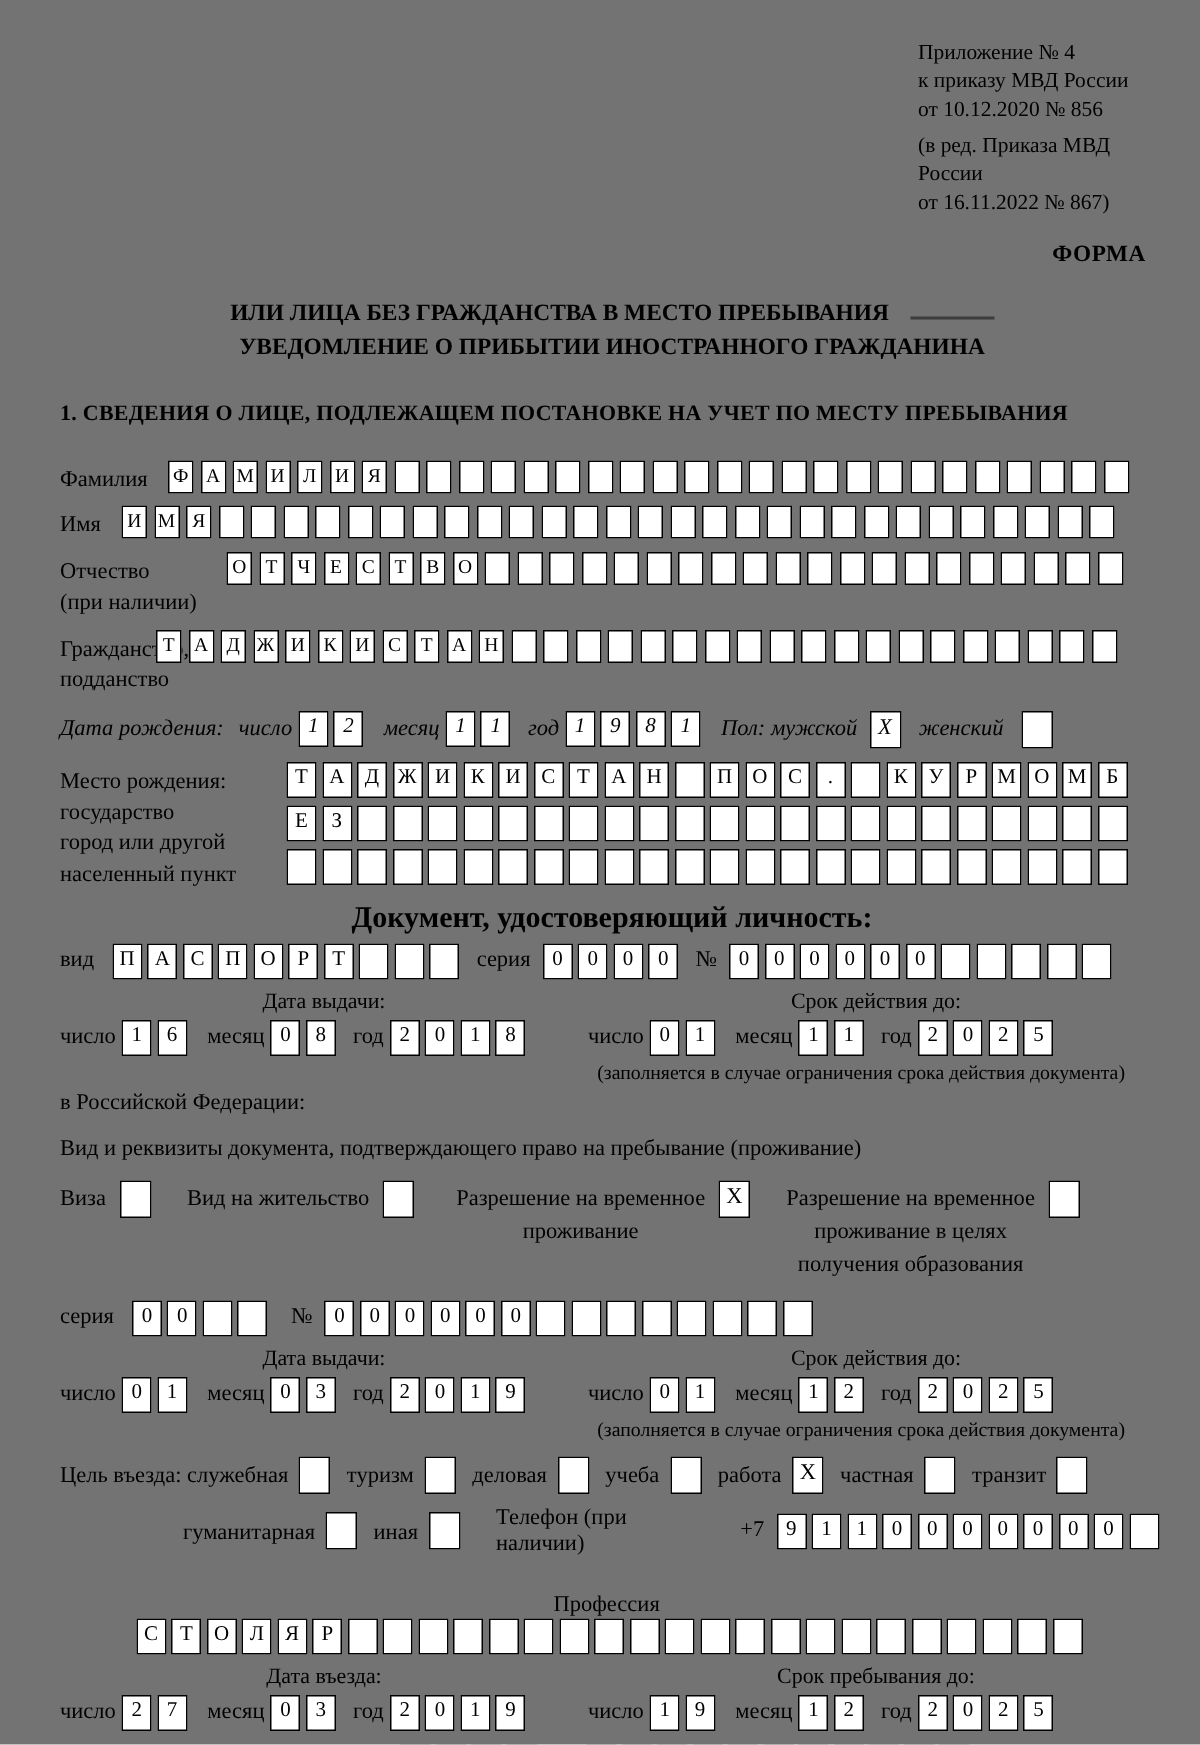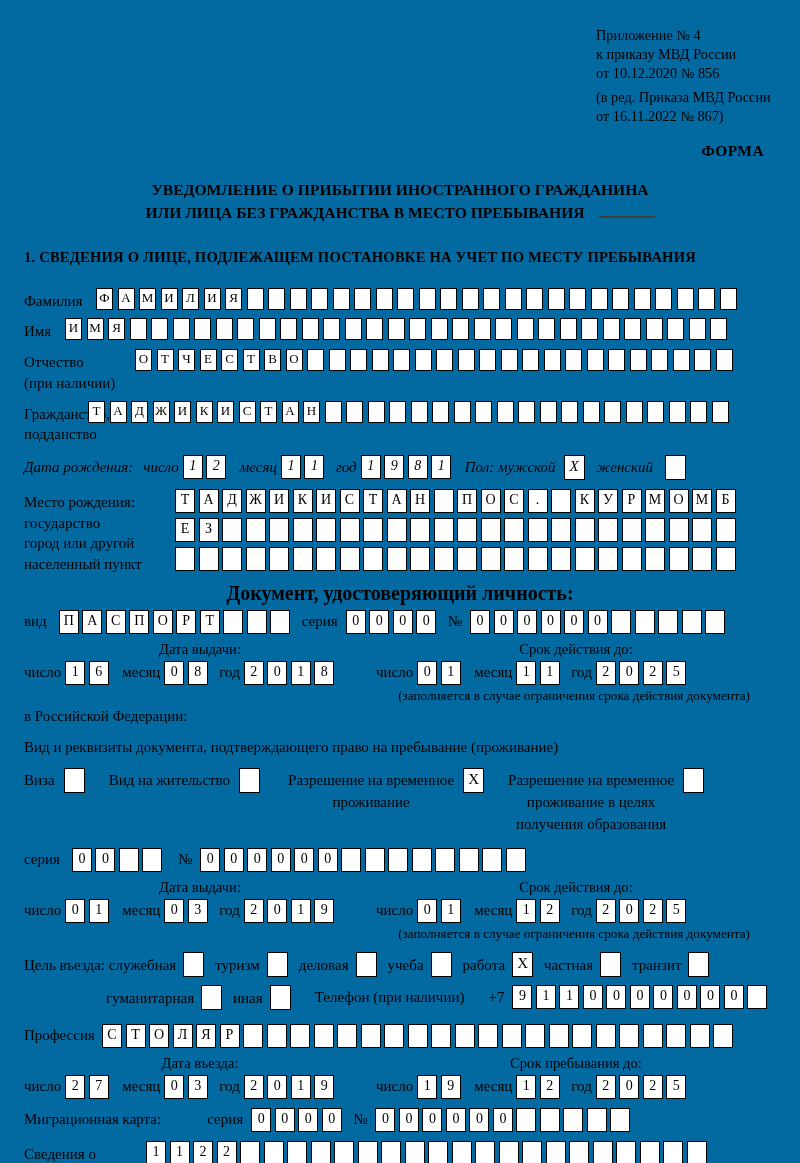--- a/index.html
+++ b/index.html
@@ -1,18 +1,18 @@
 <!DOCTYPE html>
 <html><head>
 <meta charset="utf-8">
 <style>
   html,body { margin:0; padding:0; background:#fff; }
   .page {
     position:relative; width:800px; height:1163px; box-sizing:border-box;
-    padding:26px 24px 0 24px; background:#0369a1; color:#000; overflow:hidden;
+    padding:26px 24px 0 40px; background:#737373; color:#000; overflow:hidden;
     font-family:"Liberation Serif","DejaVu Serif",serif; font-size:15px;
   }
   .ref { margin-left:572px; font-size:14.3px; line-height:1.33; }
   .ref .l4 { margin-top:5px; }
   .forma { text-align:right; padding-right:12px; font-weight:bold; margin-top:16px; font-size:15.5px; letter-spacing:.4px;font-family:Liberation Serif, serif; }
   .title { text-align:center; font-weight:bold; font-size:15.6px; margin-top:18px; line-height:1.5; }
   .u-seg { display:inline-block; width:56px; border-bottom:2.6px solid #3d3d3d; margin-left:14px; }
   .sec-h { font-weight:bold; font-size:14.6px; margin-top:24px; letter-spacing:.2px; }
 
   .frow { display:flex; align-items:flex-start; margin-top:7px; }
@@ -59,22 +59,22 @@
     <div>Приложение № 4</div>
     <div>к приказу МВД России</div>
     <div>от 10.12.2020 № 856</div>
     <div class="l4">(в ред. Приказа МВД России</div>
     <div>от 16.11.2022 № 867)</div>
   </div>
 
   <div class="forma">ФОРМА</div>
 
   <div class="title">
+    <div><span>ИЛИ ЛИЦА БЕЗ ГРАЖДАНСТВА В МЕСТО ПРЕБЫВАНИЯ</span><span class="u-seg"></span></div>
     <div>УВЕДОМЛЕНИЕ О ПРИБЫТИИ ИНОСТРАННОГО ГРАЖДАНИНА</div>
-    <div><span>ИЛИ ЛИЦА БЕЗ ГРАЖДАНСТВА В МЕСТО ПРЕБЫВАНИЯ</span><span class="u-seg"></span></div>
   </div>
 
   <div class="sec-h">1. СВЕДЕНИЯ О ЛИЦЕ, ПОДЛЕЖАЩЕМ ПОСТАНОВКЕ НА УЧЕТ ПО МЕСТУ ПРЕБЫВАНИЯ</div>
 
   <div class="frow" style="margin-top:22px;">
     <span class="lbl" style="width:72px;">Фамилия</span>
     <span class="cells sm">
         <span class="cell">Ф</span>
         <span class="cell">А</span>
         <span class="cell">М</span>
@@ -548,21 +548,21 @@
         <span class="cell">0</span>
         <span class="cell">0</span>
         <span class="cell">0</span>
         <span class="cell">0</span>
         <span class="cell">0</span>
         <span class="cell">0</span>
         <span class="cell"></span>
       </span>
   </div>
 
-  <div class="frow" style="align-items:center; margin-top:14px;">
+  <div class="frow" style="align-items:center; margin-top:24px;flex-direction:column;">
     <span style="width:78px; flex:0 0 auto;">Профессия</span>
     <span class="cells">
         <span class="cell">С</span>
         <span class="cell">Т</span>
         <span class="cell">О</span>
         <span class="cell">Л</span>
         <span class="cell">Я</span>
         <span class="cell">Р</span>
         <span class="cell"></span>
         <span class="cell"></span>

